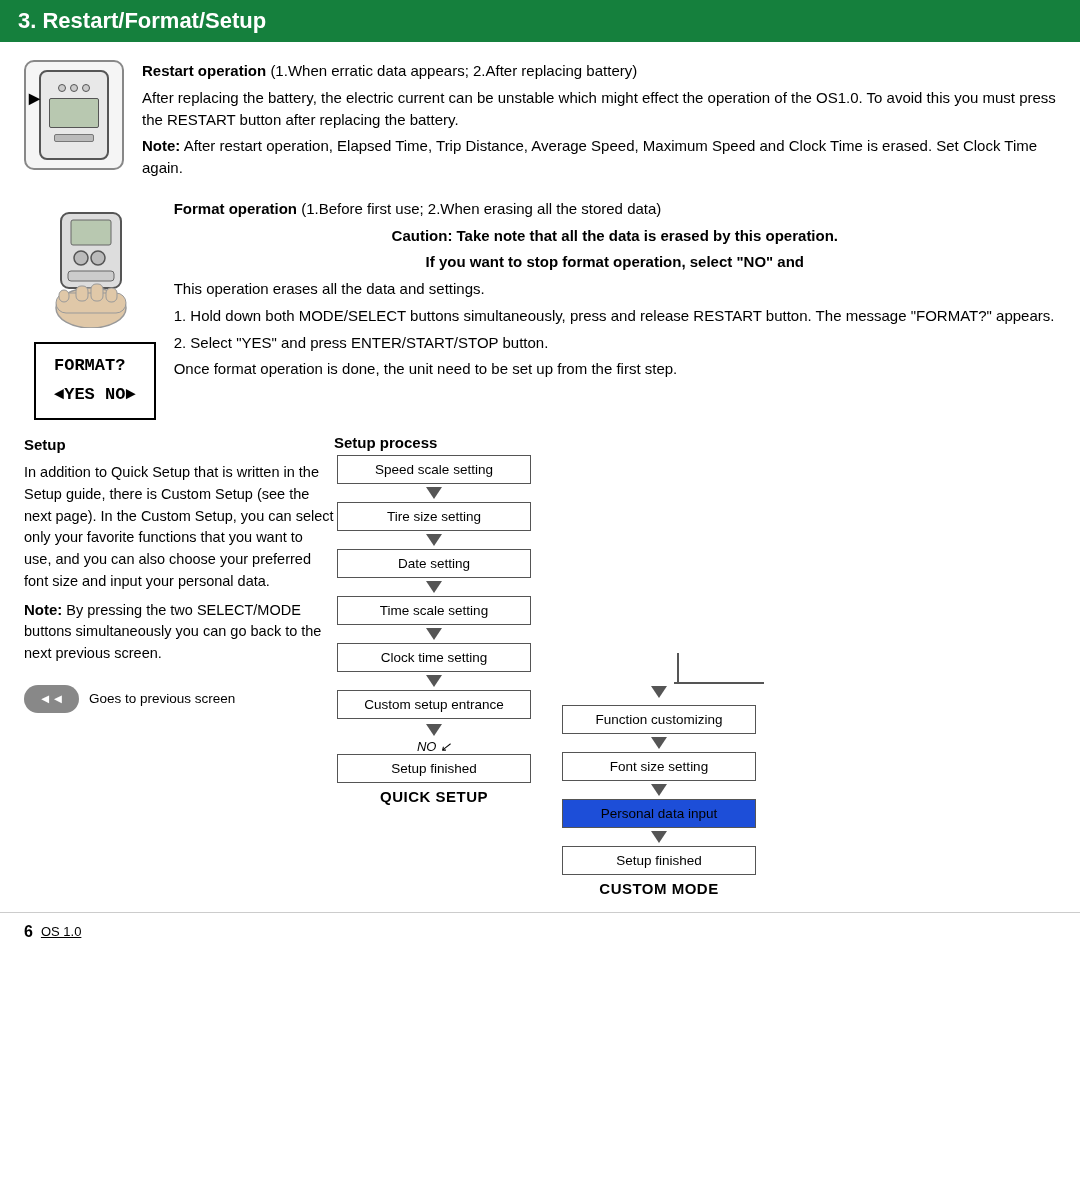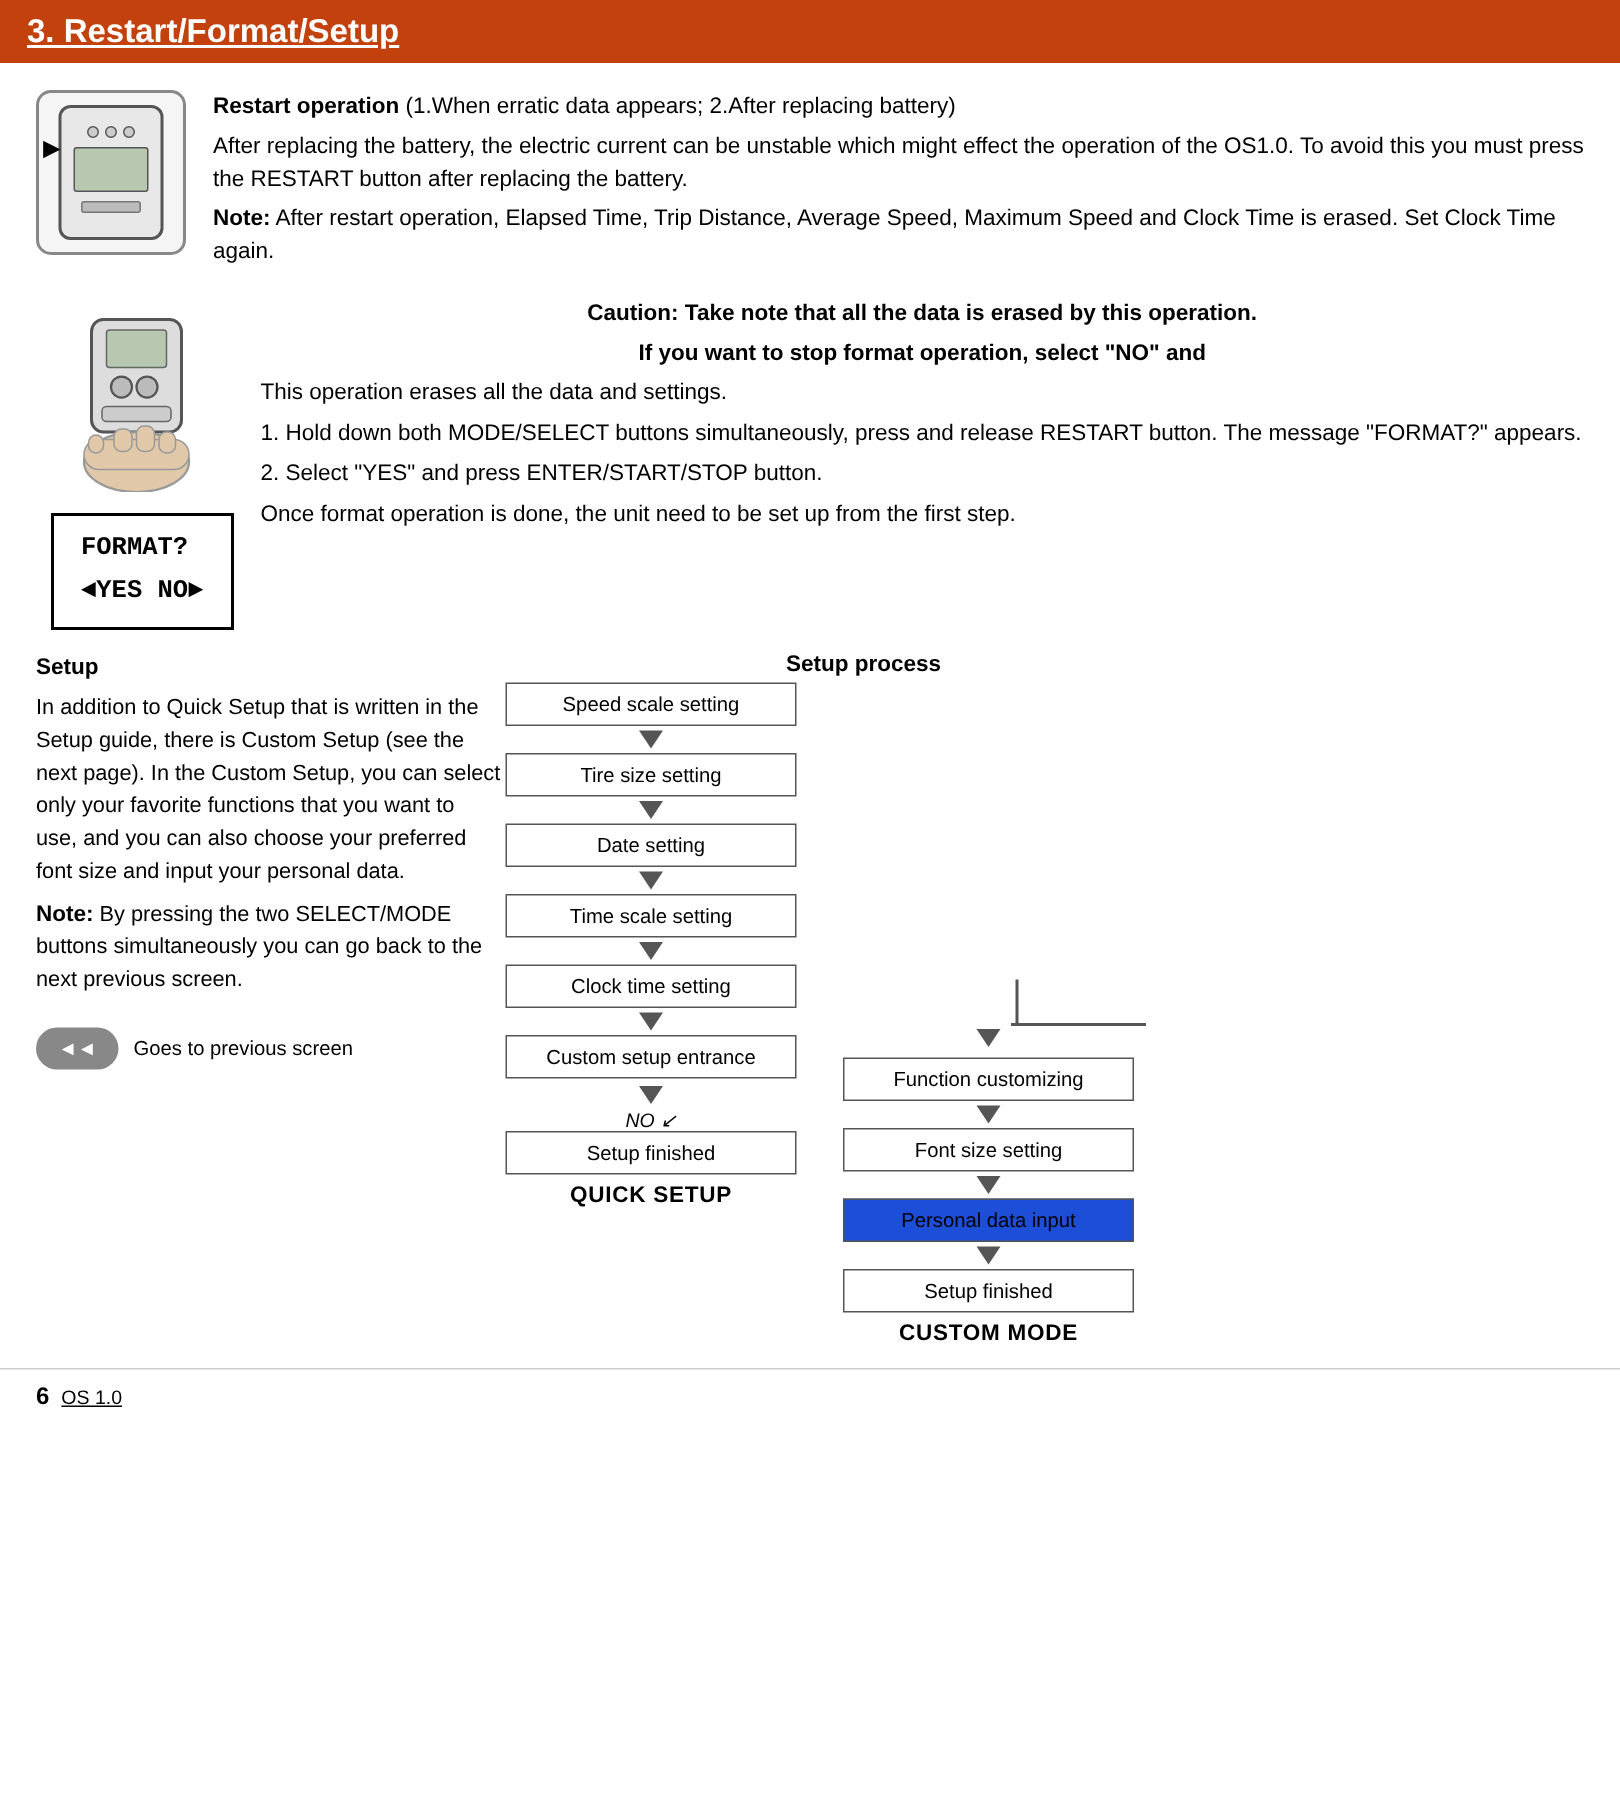--- a/index.html
+++ b/index.html
@@ -5,26 +5,25 @@
     * { margin: 0; padding: 0; box-sizing: border-box; }
     body {
       width: 1080px;
       min-height: 1197px;
       font-family: Arial, Helvetica, sans-serif;
       font-size: 15px;
       background: #fff;
       color: #000;
     }
     .header {
-      background: #c2410c;
+      background: #15803d;
       color: #fff;
       padding: 8px 18px;
       font-size: 22px;
       font-weight: bold;
-      text-decoration: underline;
     }
     .content {
       padding: 18px 24px 10px 24px;
     }
     .section-restart {
       display: flex;
       gap: 18px;
       margin-bottom: 14px;
       align-items: flex-start;
     }
@@ -202,21 +201,20 @@
     }
     .diagram-area {
       display: flex;
       flex-direction: column;
       width: 100%;
     }
     .diagram-top-label {
       font-weight: bold;
       font-size: 15px;
       margin-bottom: 4px;
-      margin-left: 190px;
     }
     .diagram-row {
       display: flex;
       align-items: flex-start;
       width: 100%;
       gap: 0;
     }
     .quick-col {
       display: flex;
       flex-direction: column;
@@ -282,20 +280,21 @@
           <rect x="80" y="90" width="11" height="14" rx="5" fill="#e0c8a8" stroke="#999" stroke-width="1"></rect>
           <rect x="33" y="92" width="10" height="12" rx="5" fill="#e0c8a8" stroke="#999" stroke-width="1"></rect>
         </svg>
       </div>
       <div class="format-box">
         <div>FORMAT?</div>
         <div>◄YES  NO►</div>
       </div>
     </div>
     <div class="format-text">
+      <p><span class="bold">Format operation</span> <span>(1.Before first use; 2.When erasing all the stored data)</span></p>
       <p class="bold" style="text-align:center;">Caution:  Take note that all the data is erased by this operation.</p>
       <p class="bold" style="text-align:center;">If you want to stop format operation, select "NO" and</p>
       <p>This operation erases all the data and settings.</p>
       <p>1.  Hold down both MODE/SELECT buttons simultaneously, press and release RESTART button. The message "FORMAT?" appears.</p>
       <p>2.  Select "YES" and press ENTER/START/STOP button.</p>
       <p>Once format operation is done, the unit need to be set up from the first step.</p>
     </div>
   </div>
 
   <div class="setup-section">

